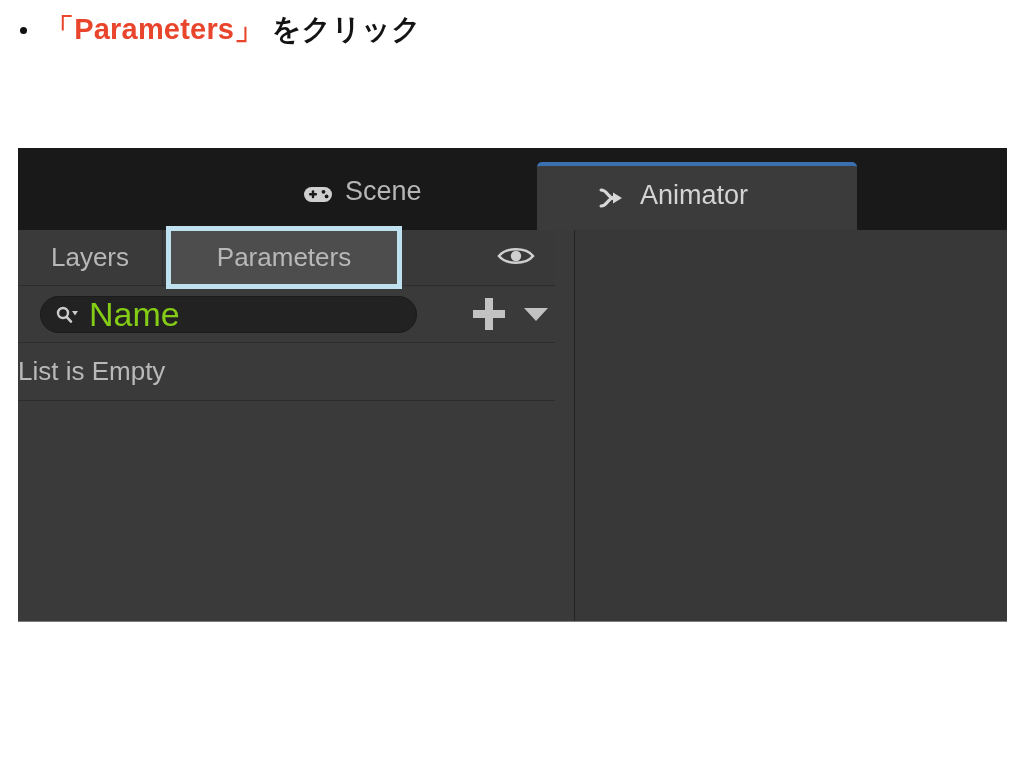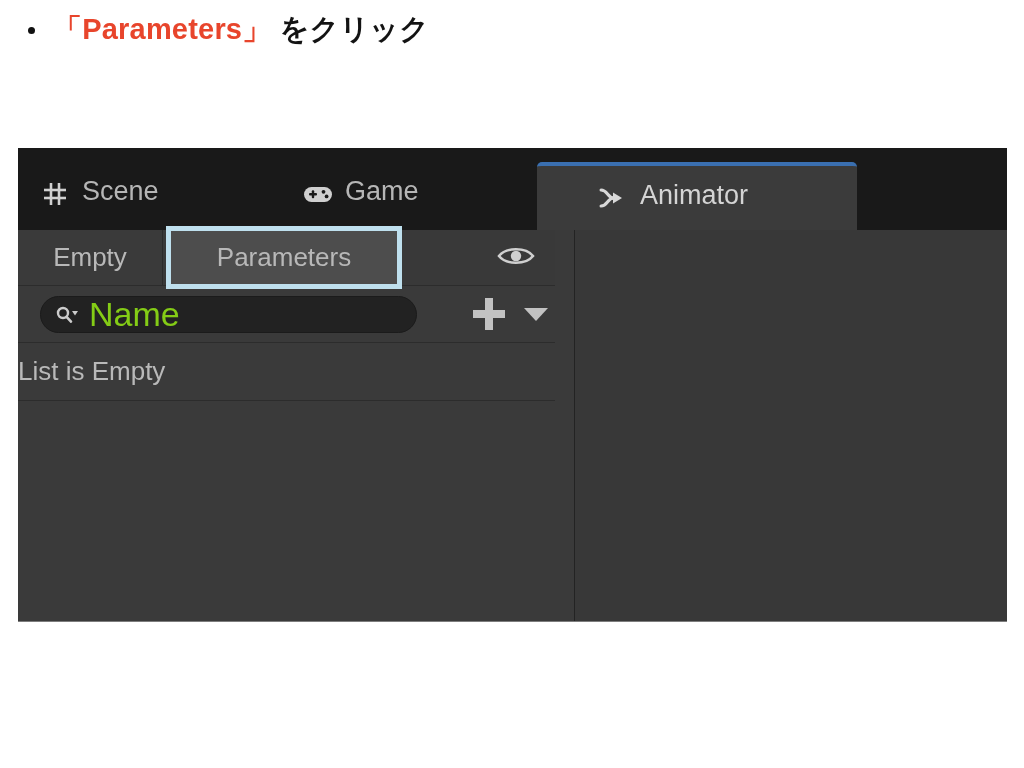--- a/index.html
+++ b/index.html
@@ -18,21 +18,21 @@
 
   
   .slide-heading {
     position: absolute;
     left: 0;
     top: 0;
     width: 1024px;
     height: 60px;
     display: flex;
     align-items: center;
-    padding-left: 28px;
+    padding-left: 20px;
     box-sizing: border-box;
   }
   .bullet-dot {
     width: 7px;
     height: 7px;
     border-radius: 50%;
     background: #111111;
     margin-right: 18px;
     flex: 0 0 auto;
   }
@@ -289,66 +289,53 @@
 
 <div class="slide-heading">
   <span class="bullet-dot"></span>
   <span class="heading-text"><span class="heading-accent">「Parameters」</span><span class="heading-plain"> をクリック</span></span>
 </div>
 
 <div class="editor-window">
 
   <div class="tab-strip">
 
-    <div class="tab tab-scene">
-      <span class="tab-ico">
-        <svg width="26" height="26" viewBox="0 0 26 26">
-          <g fill="none" stroke="#d0d0d0" stroke-width="2.6">
-            <line x1="9" y1="2" x2="9" y2="24"></line>
-            <line x1="17" y1="2" x2="17" y2="24"></line>
-            <line x1="2" y1="9" x2="24" y2="9"></line>
-            <line x1="2" y1="17" x2="24" y2="17"></line>
-          </g>
-        </svg>
-      </span>
-      <span>Scene</span>
-    </div>
 
     <div class="tab tab-game">
       <span class="tab-ico">
         <svg width="30" height="22" viewBox="0 0 30 22">
           <rect x="1" y="4" width="28" height="15" rx="7.5" fill="#cfcfcf"></rect>
           <g fill="#191919">
             <rect x="6" y="10" width="8" height="2.4" rx="1"></rect>
             <rect x="8.8" y="7.2" width="2.4" height="8" rx="1"></rect>
             <circle cx="20.5" cy="8.8" r="1.9"></circle>
             <circle cx="23.6" cy="13.4" r="1.9"></circle>
           </g>
         </svg>
       </span>
-      <span>Game</span>
+      <span>Scene</span>
     </div>
 
     <div class="tab tab-animator">
       <span class="tab-ico">
         <svg width="28" height="22" viewBox="0 0 28 22">
           <path d="M2 3 C9 3 8 11 15 11" fill="none" stroke="#d8d8d8" stroke-width="3" stroke-linecap="round"></path>
           <path d="M2 19 C9 19 8 11 15 11" fill="none" stroke="#d8d8d8" stroke-width="3" stroke-linecap="round"></path>
           <path d="M14 5.5 L23 11 L14 16.5 Z" fill="#d8d8d8"></path>
         </svg>
       </span>
       <span>Animator</span>
     </div>
   </div>
 
   <div class="left-pane">
 
     <div class="lp-toolbar">
       <div class="subtab subtab-layers">
-        <span>Empty</span>
+        <span>Layers</span>
       </div>
       <div class="subtab subtab-params">
         <span>Parameters</span>
       </div>
       <span class="eye-icon-wrap">
         <svg width="38" height="26" viewBox="0 0 38 26">
           <path d="M2 13 C9 4 29 4 36 13 C29 22 9 22 2 13 Z" fill="none" stroke="#cfcfcf" stroke-width="2.6"></path>
           <circle cx="19" cy="13" r="5.2" fill="#cfcfcf"></circle>
         </svg>
       </span>

